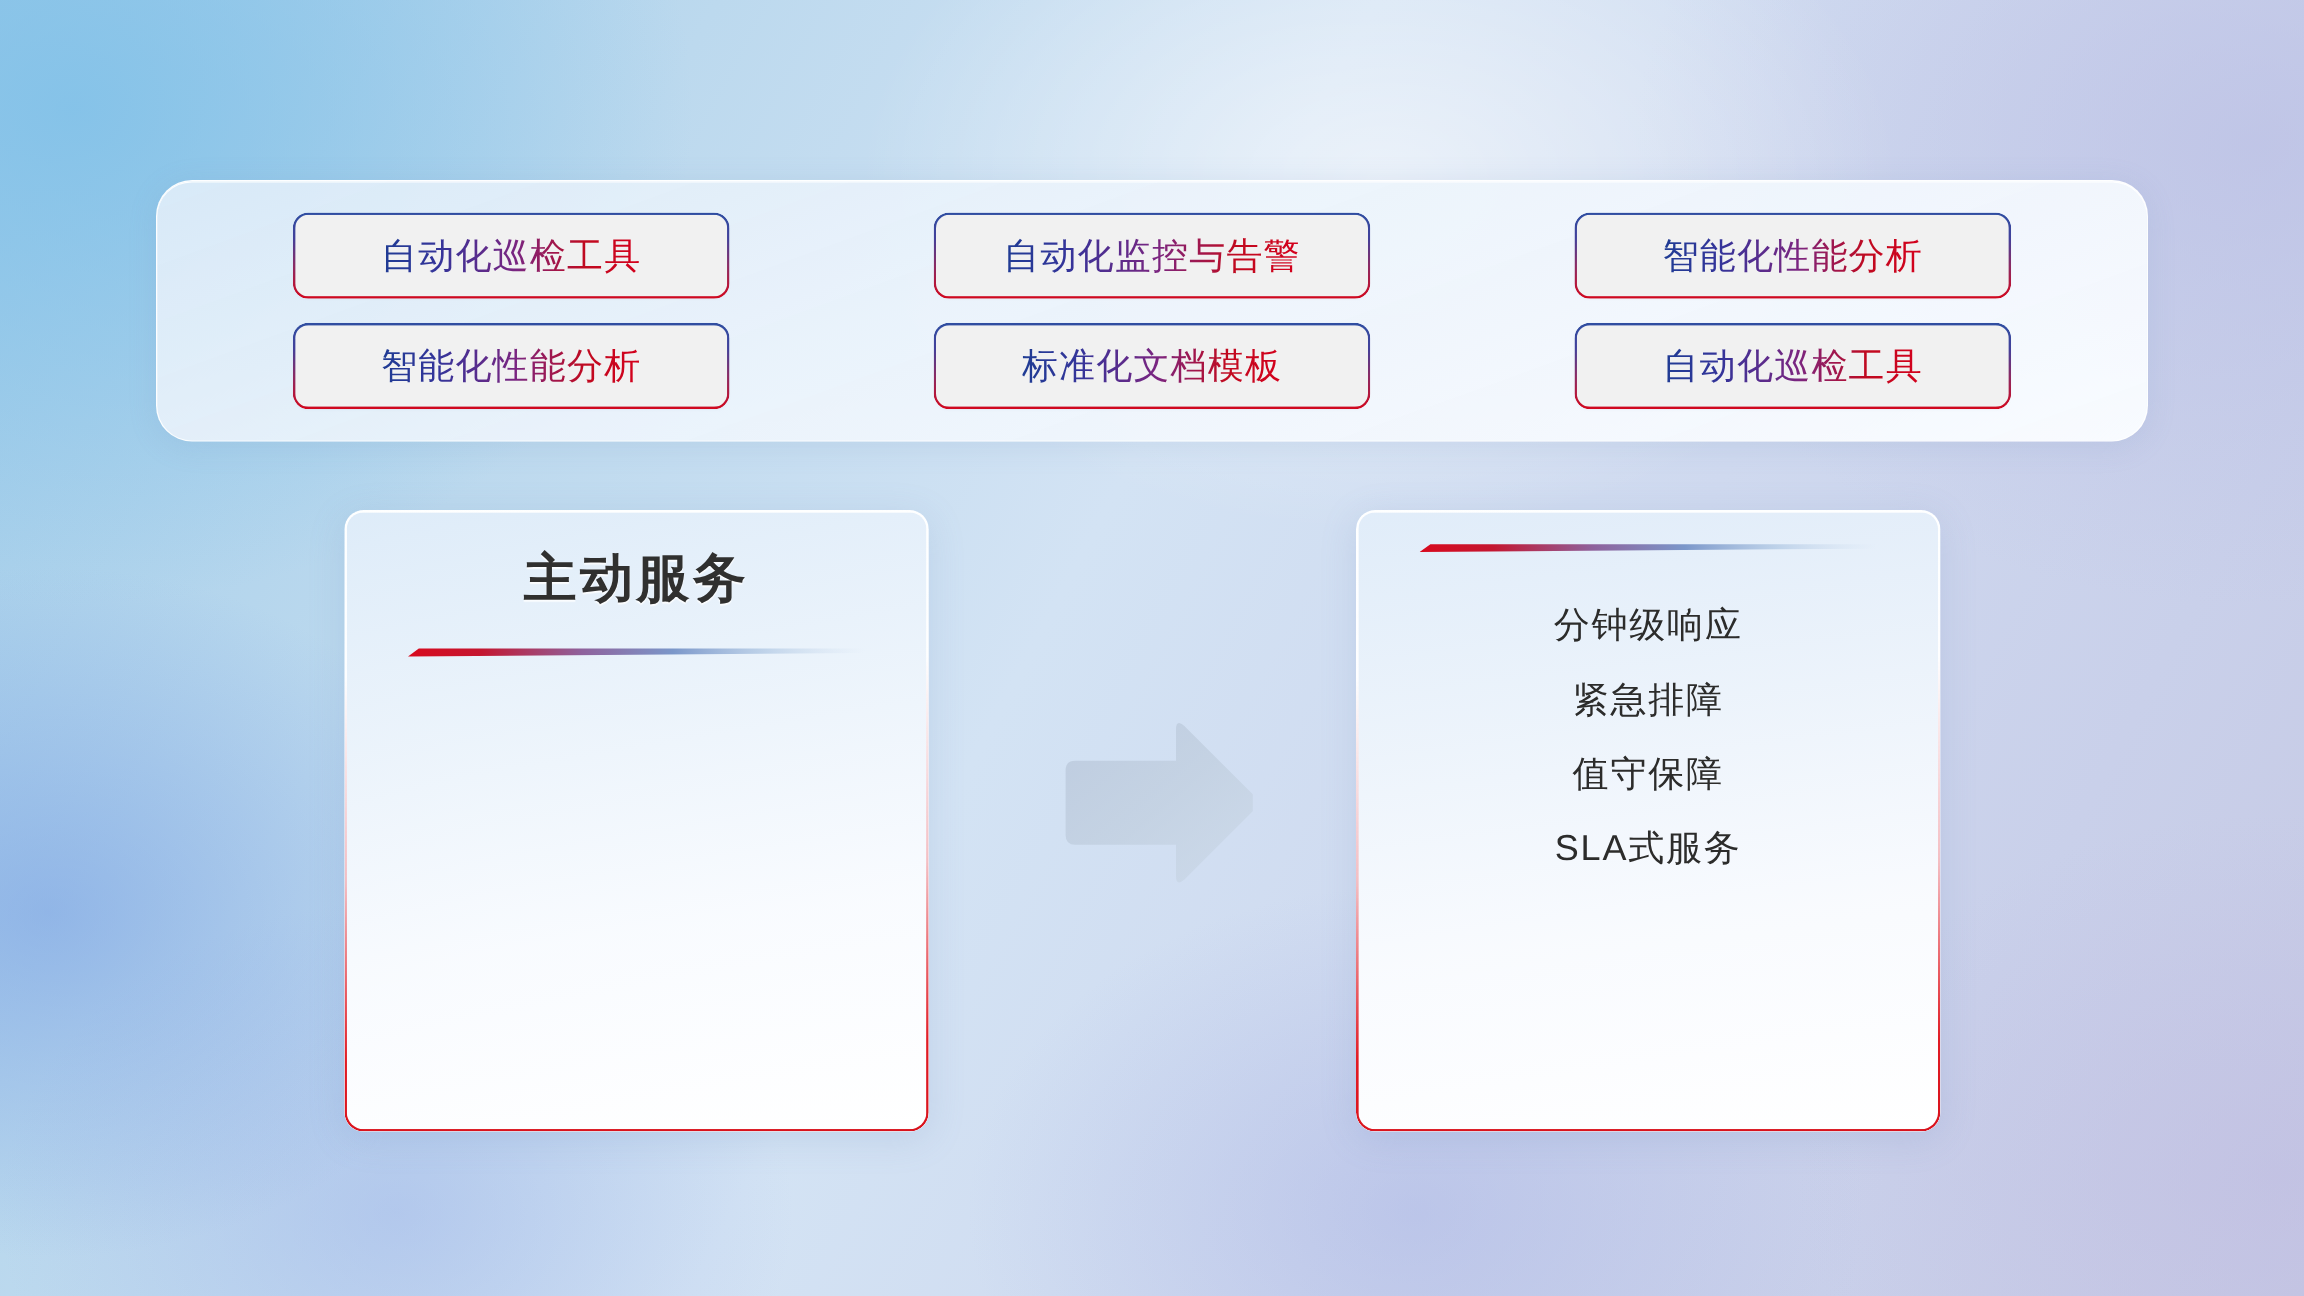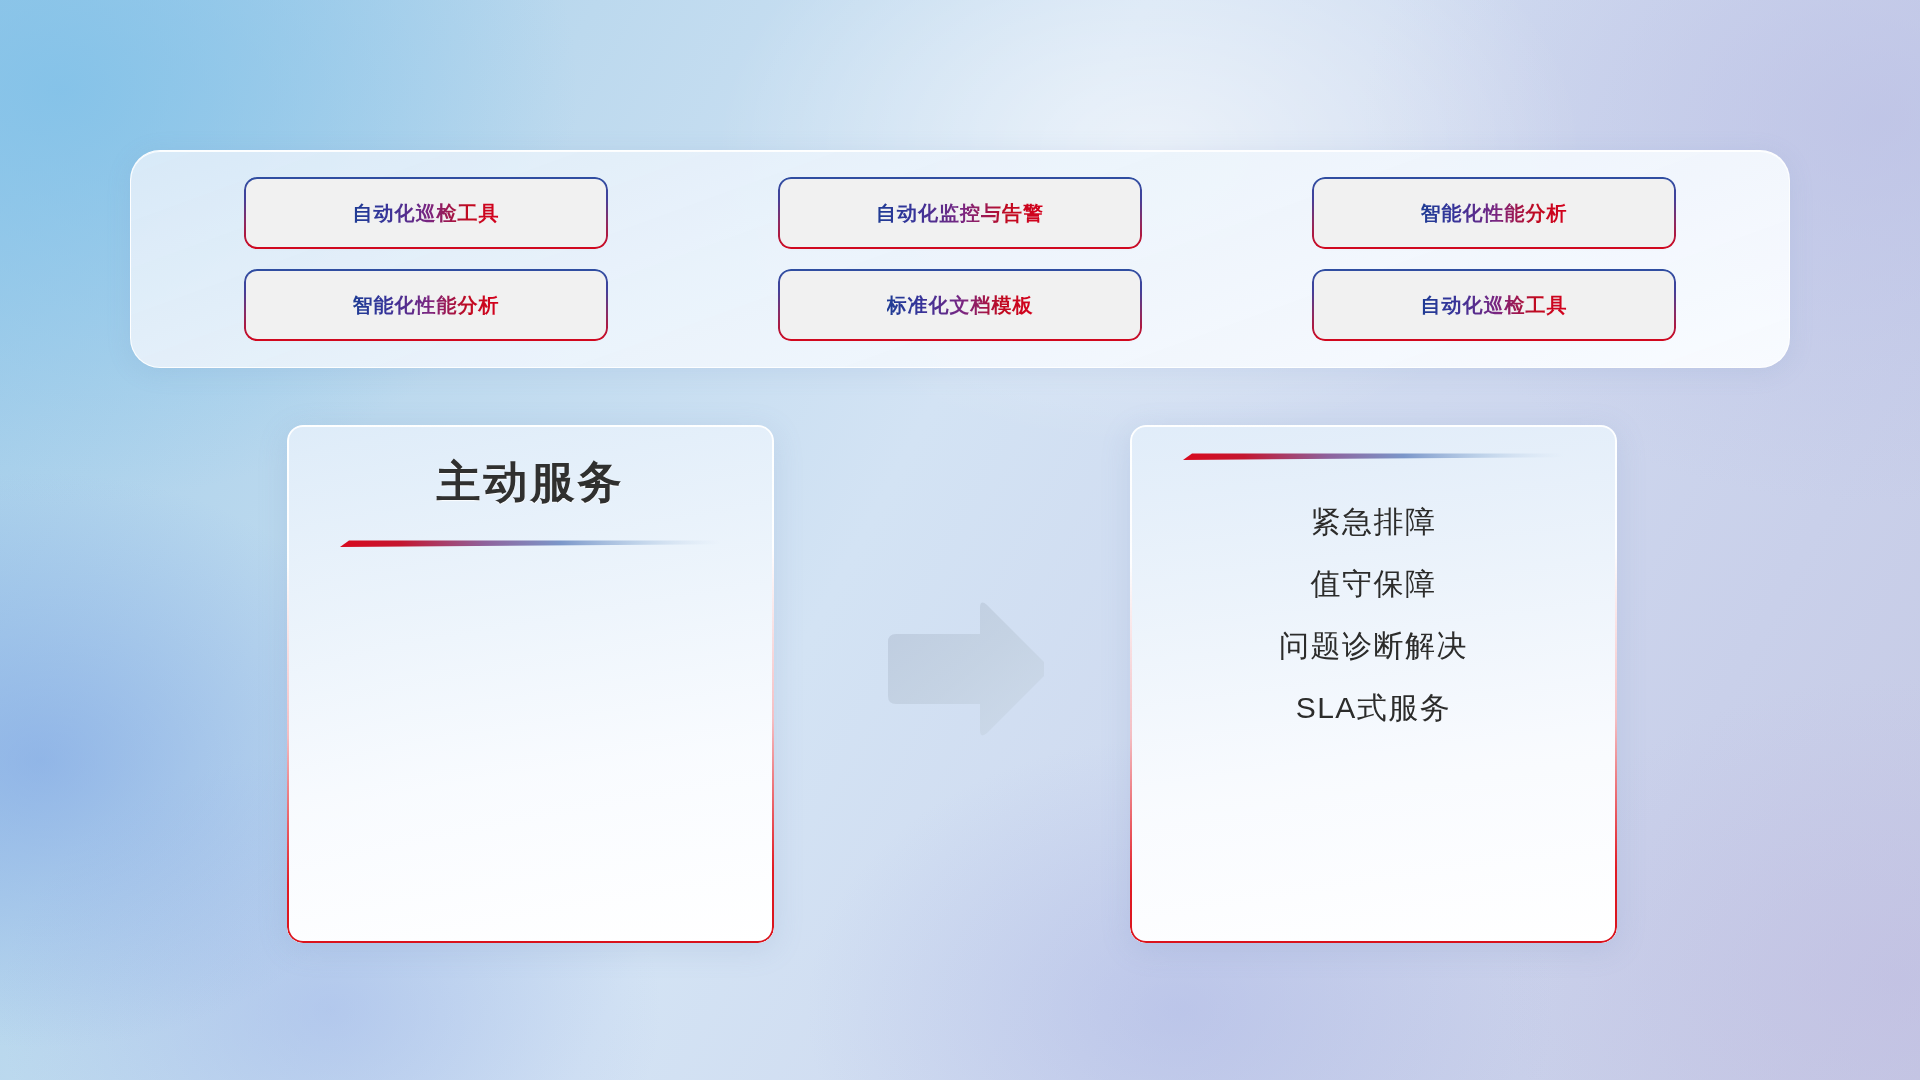--- a/index.html
+++ b/index.html
@@ -41,21 +41,21 @@
   }
   .chip::before{
     content:""; position:absolute; inset:-2px; border-radius:13px; padding:2px;
     background:linear-gradient(180deg,#2f4ea1 0%,#42409a 30%,#8b2a63 62%,#d3071c 100%);
     -webkit-mask:linear-gradient(#000 0 0) content-box, linear-gradient(#000 0 0);
     -webkit-mask-composite:xor; mask:linear-gradient(#000 0 0) content-box, linear-gradient(#000 0 0);
     mask-composite:exclude; pointer-events:none;
   }
   .chip-label{
     position:relative; z-index:2;
-    font-size:20px; font-weight:700; letter-spacing:1px; white-space:nowrap;
+    font-size:30px; font-weight:400; letter-spacing:1px; white-space:nowrap;
     background:linear-gradient(90deg,#1f3c94 0%,#34349a 22%,#7b2580 52%,#c00a20 78%,#d5001c 100%);
     -webkit-background-clip:text; background-clip:text;
     -webkit-text-fill-color:transparent; color:transparent;
   }
 
   
   .card{
     position:absolute; top:425px; width:487px; height:518px; border-radius:16px;
     background:linear-gradient(172deg, rgba(226,238,250,.90) 0%, rgba(238,245,252,.94) 34%, rgba(250,252,255,.97) 66%, #ffffff 100%);
     box-shadow:0 6px 30px rgba(110,140,190,.18);
@@ -163,19 +163,19 @@
             <stop offset="58%" stop-color="#6f8dc4" stop-opacity=".9"></stop>
             <stop offset="78%" stop-color="#a8c2e0" stop-opacity=".65"></stop>
             <stop offset="100%" stop-color="#cddcee" stop-opacity="0"></stop>
           </linearGradient>
         </defs>
         <path d="M0,9 L9,2.5 L381,2.5 L381,6.2 L0,9 Z" fill="url(#divGradR)"></path>
       </svg>
     </div>
 
     <div class="card-list">
+      <div class="card-list-item">分钟级响应</div>
       <div class="card-list-item">紧急排障</div>
       <div class="card-list-item">值守保障</div>
-      <div class="card-list-item">问题诊断解决</div>
       <div class="card-list-item">SLA式服务</div>
     </div>
   </div>
 </div>
 
 </body></html>

